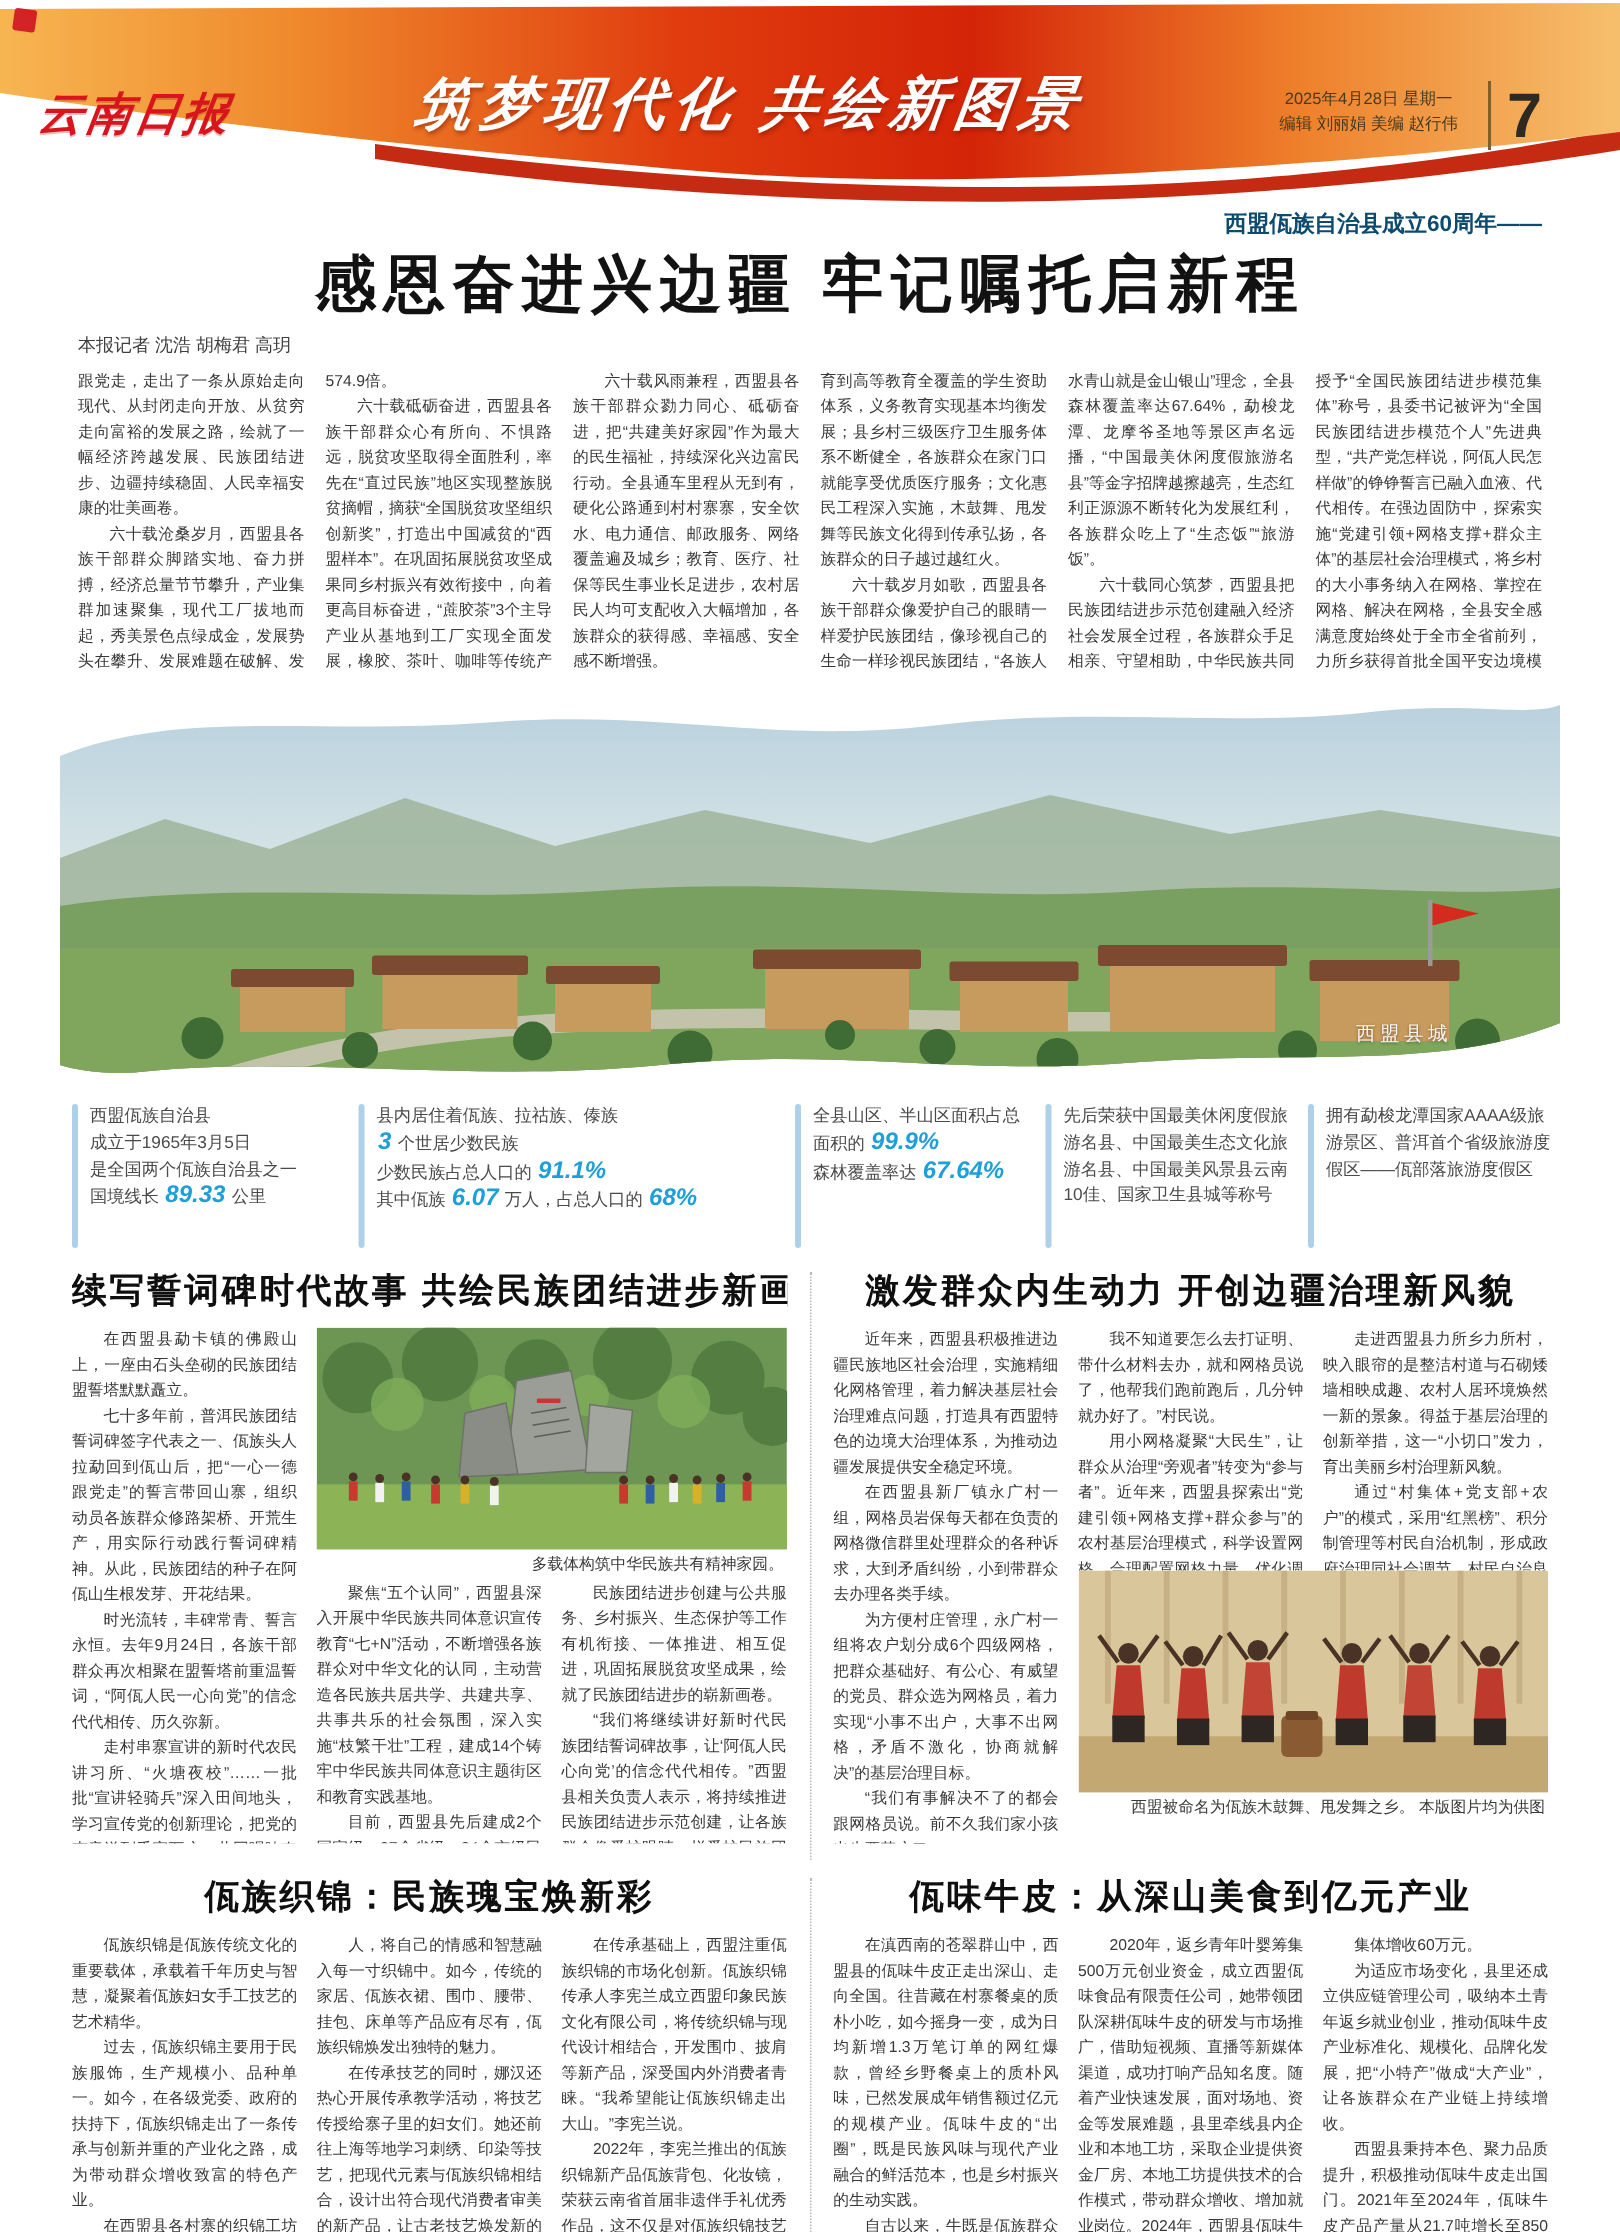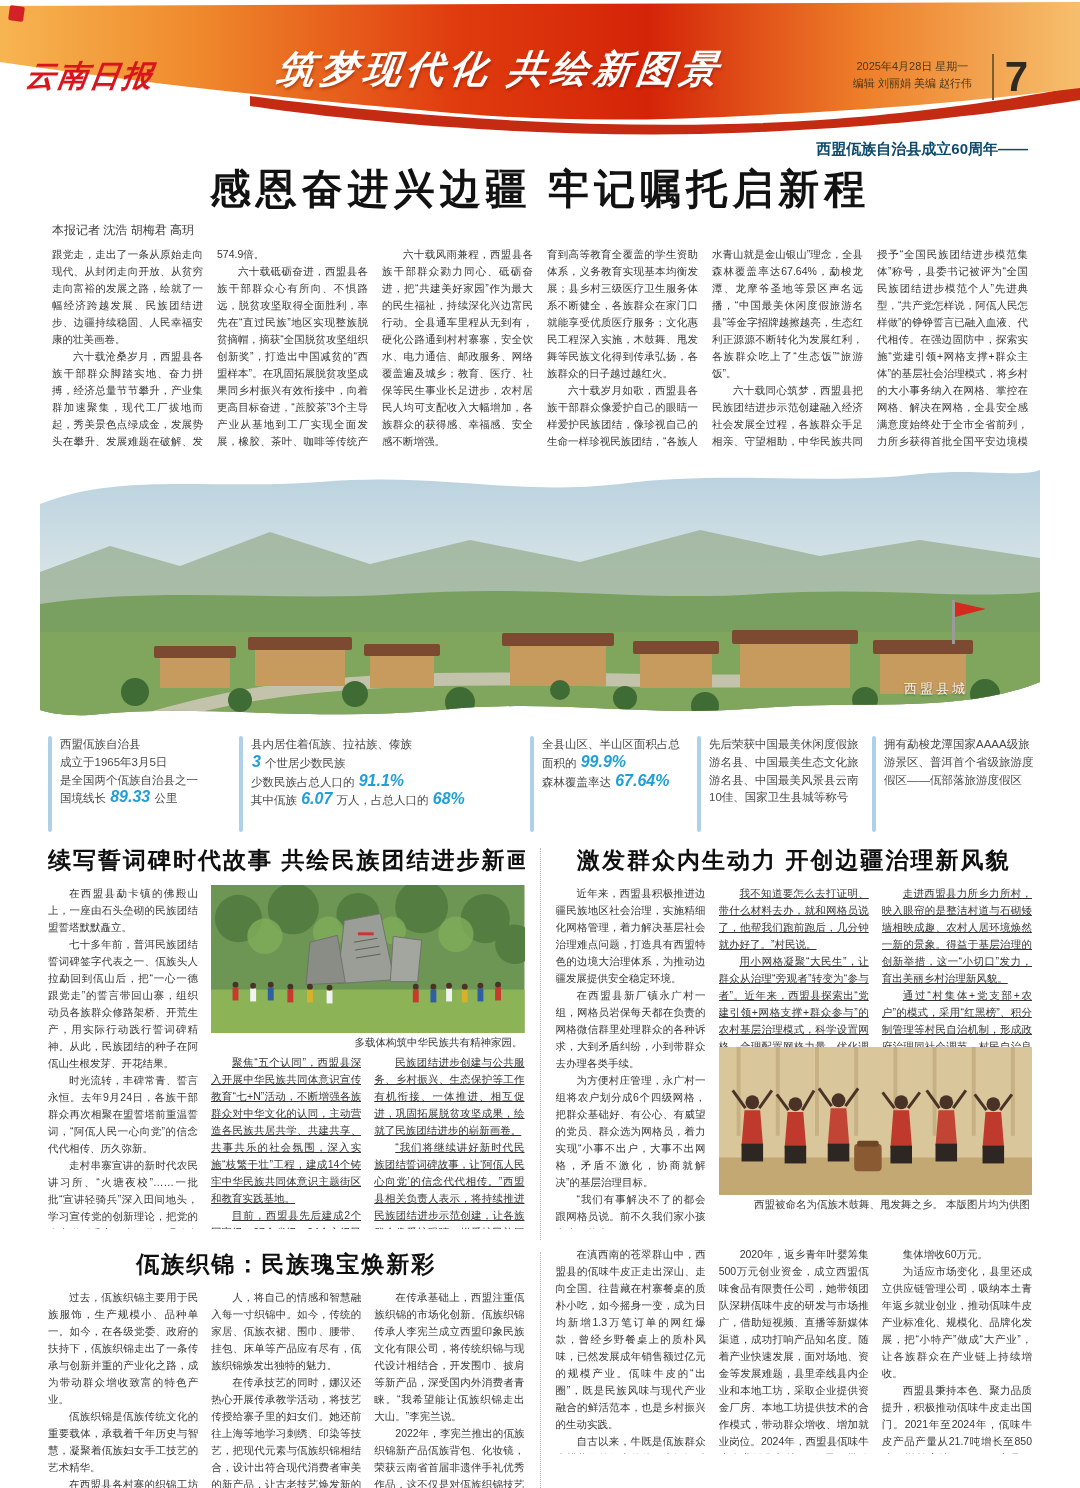--- a/index.html
+++ b/index.html
@@ -52,21 +52,21 @@
   .art h2{text-align:center;font-size:23px;font-weight:900;color:#0f0f0f;margin:3px 0 9px;
         letter-spacing:2px;white-space:nowrap;}
   .art-body{display:flex;gap:13px;height:344px;overflow:hidden;}
   .cols3{display:flex;gap:13px;height:208px;overflow:hidden;}
   .cols3 .acol{flex:1;}
   .acol{width:150px;flex:none;}
   .right2{flex:1;min-width:0;display:flex;flex-direction:column;overflow:hidden;}
   figure.inphoto{margin:0;}
   figure.inphoto svg{width:100%;height:148px;display:block;}
   figcaption{font-size:10.5px;color:#3a3a3a;text-align:right;margin:3px 2px 4px 0;}
-  .two{display:flex;gap:13px;flex:1;overflow:hidden;text-decoration:underline;}
+  .two{display:flex;gap:13px;flex:1;overflow:hidden;}
   .two .acol2{flex:1;}
   .h162{height:162px;flex:none;}
 </style>
 </head>
 <body>
 
 <div class="page">
 
   <header class="masthead">
     <svg class="banner-svg" viewBox="0 0 1080 138" preserveAspectRatio="none">
@@ -399,38 +399,39 @@
         </div>
       </div>
     </article>
   </section>
 
   <section class="bottom">
     <article class="art">
       <h2>佤族织锦：民族瑰宝焕新彩</h2>
       <div class="cols3">
         <div class="acol">
+            <p class="bp">佤族织锦是佤族传统文化的重要载体，承载着千年历史与智慧，凝聚着佤族妇女手工技艺的艺术精华。</p>
             <p class="bp">过去，佤族织锦主要用于民族服饰，生产规模小、品种单一。如今，在各级党委、政府的扶持下，佤族织锦走出了一条传承与创新并重的产业化之路，成为带动群众增收致富的特色产业。</p>
-            <p class="bp">佤族织锦是佤族传统文化的重要载体，承载着千年历史与智慧，凝聚着佤族妇女手工技艺的艺术精华。</p>
             <p class="bp">在西盟县各村寨的织锦工坊里，一台台织机声声作响。65岁的佤族织锦县级传承人娜汉双手在五彩经线间娴熟地穿梭，一幅精美的织锦渐渐成形。几十年来，她全身心投入织锦技艺的传承，用一梭一线守护着民族文化的根脉。</p>
           </div>
         <div class="acol">
             <p class="bp">人，将自己的情感和智慧融入每一寸织锦中。如今，传统的家居、佤族衣裙、围巾、腰带、挂包、床单等产品应有尽有，佤族织锦焕发出独特的魅力。</p>
             <p class="bp">在传承技艺的同时，娜汉还热心开展传承教学活动，将技艺传授给寨子里的妇女们。她还前往上海等地学习刺绣、印染等技艺，把现代元素与佤族织锦相结合，设计出符合现代消费者审美的新产品，让古老技艺焕发新的生命力。如今，西盟县已有多名佤族织锦非物质文化遗产县级以上代表性传承人，守护着佤族文化的火种。</p>
           </div>
         <div class="acol">
             <p class="bp">在传承基础上，西盟注重佤族织锦的市场化创新。佤族织锦传承人李宪兰成立西盟印象民族文化有限公司，将传统织锦与现代设计相结合，开发围巾、披肩等新产品，深受国内外消费者青睐。“我希望能让佤族织锦走出大山。”李宪兰说。</p>
             <p class="bp">2022年，李宪兰推出的佤族织锦新产品佤族背包、化妆镜，荣获云南省首届非遗伴手礼优秀作品，这不仅是对佤族织锦技艺创新的肯定，也为佤族文化的传播带来了新的契机。</p>
           </div>
       </div>
     </article>
 
     <div class="vdiv"></div>
 
     <article class="art">
+      <h2>佤味牛皮：从深山美食到亿元产业</h2>
       <div class="cols3">
         <div class="acol">
             <p class="bp">在滇西南的苍翠群山中，西盟县的佤味牛皮正走出深山、走向全国。往昔藏在村寨餐桌的质朴小吃，如今摇身一变，成为日均新增1.3万笔订单的网红爆款，曾经乡野餐桌上的质朴风味，已然发展成年销售额过亿元的规模产业。佤味牛皮的“出圈”，既是民族风味与现代产业融合的鲜活范本，也是乡村振兴的生动实践。</p>
             <p class="bp">自古以来，牛既是佤族群众农耕劳作的得力伙伴，也深深融入其饮食文化。2010年，西盟县中课镇的佤族群众中流行起小吃“佤味牛皮”，用泉水煮熟牛皮后，配以佤族特有的麻辣蘸料凉拌，软糯韧滑、香辣可口。凭借独特风味，佤味牛皮从深山摊点走向县市商超，成为热销商品。乘着“互联网+”</p>
           </div>
         <div class="acol">
             <p class="bp">2020年，返乡青年叶婴筹集500万元创业资金，成立西盟佤味食品有限责任公司，她带领团队深耕佤味牛皮的研发与市场推广，借助短视频、直播等新媒体渠道，成功打响产品知名度。随着产业快速发展，面对场地、资金等发展难题，县里牵线县内企业和本地工坊，采取企业提供资金厂房、本地工坊提供技术的合作模式，带动群众增收、增加就业岗位。2024年，西盟县佤味牛皮企业销售额达1.1亿元，带动全县426人就业，村</p>
           </div>
         <div class="acol">
             <p class="bp">集体增收60万元。</p>

